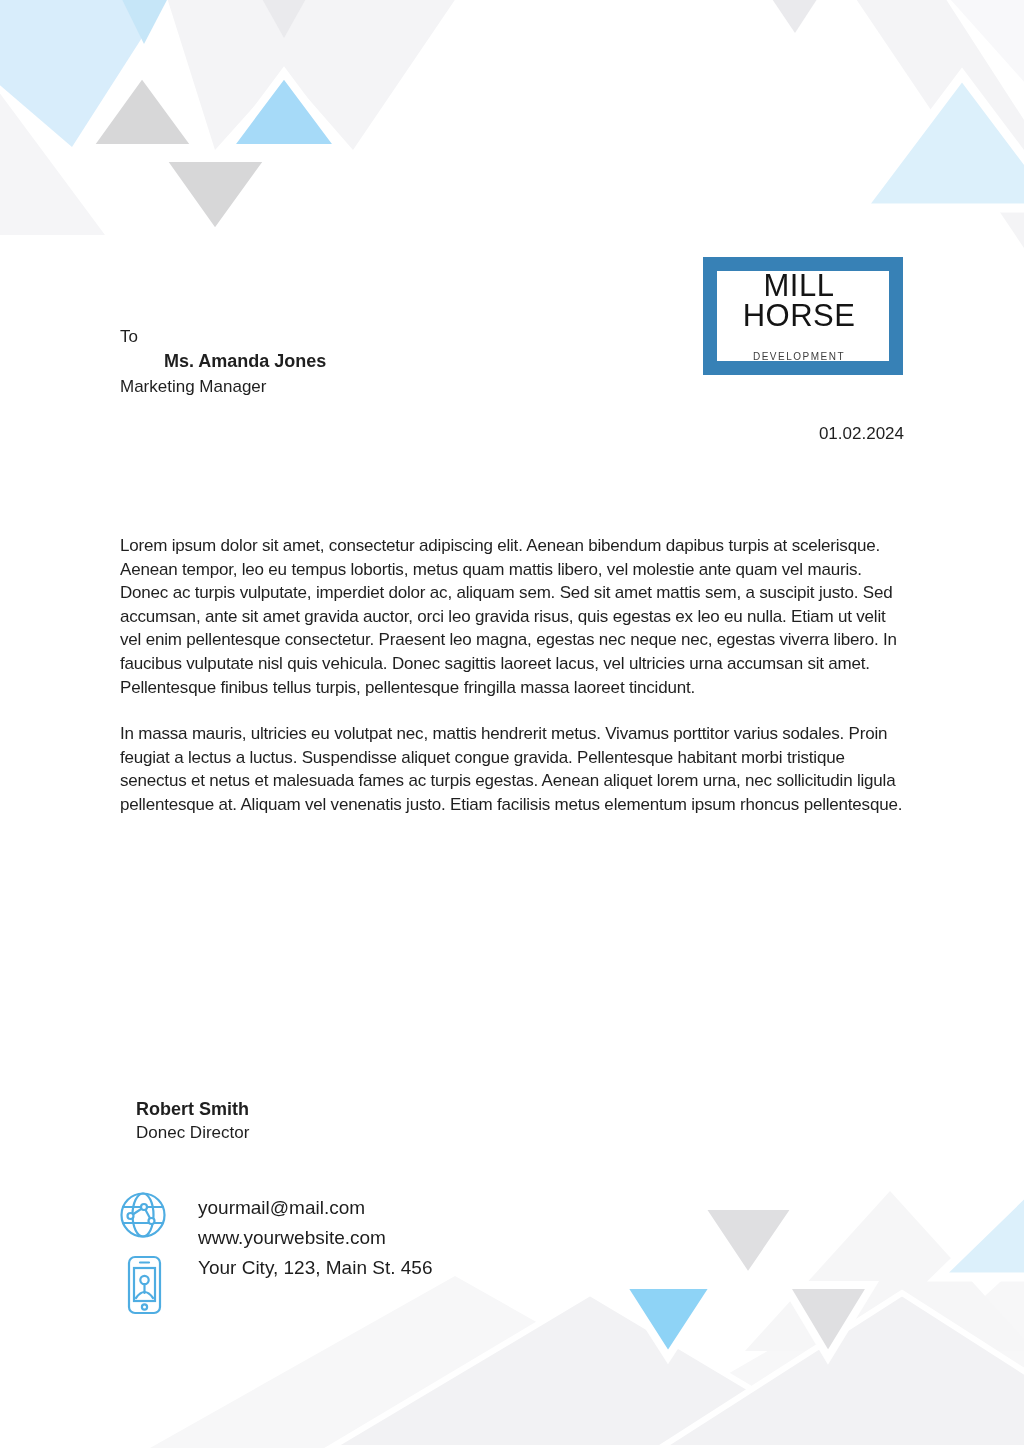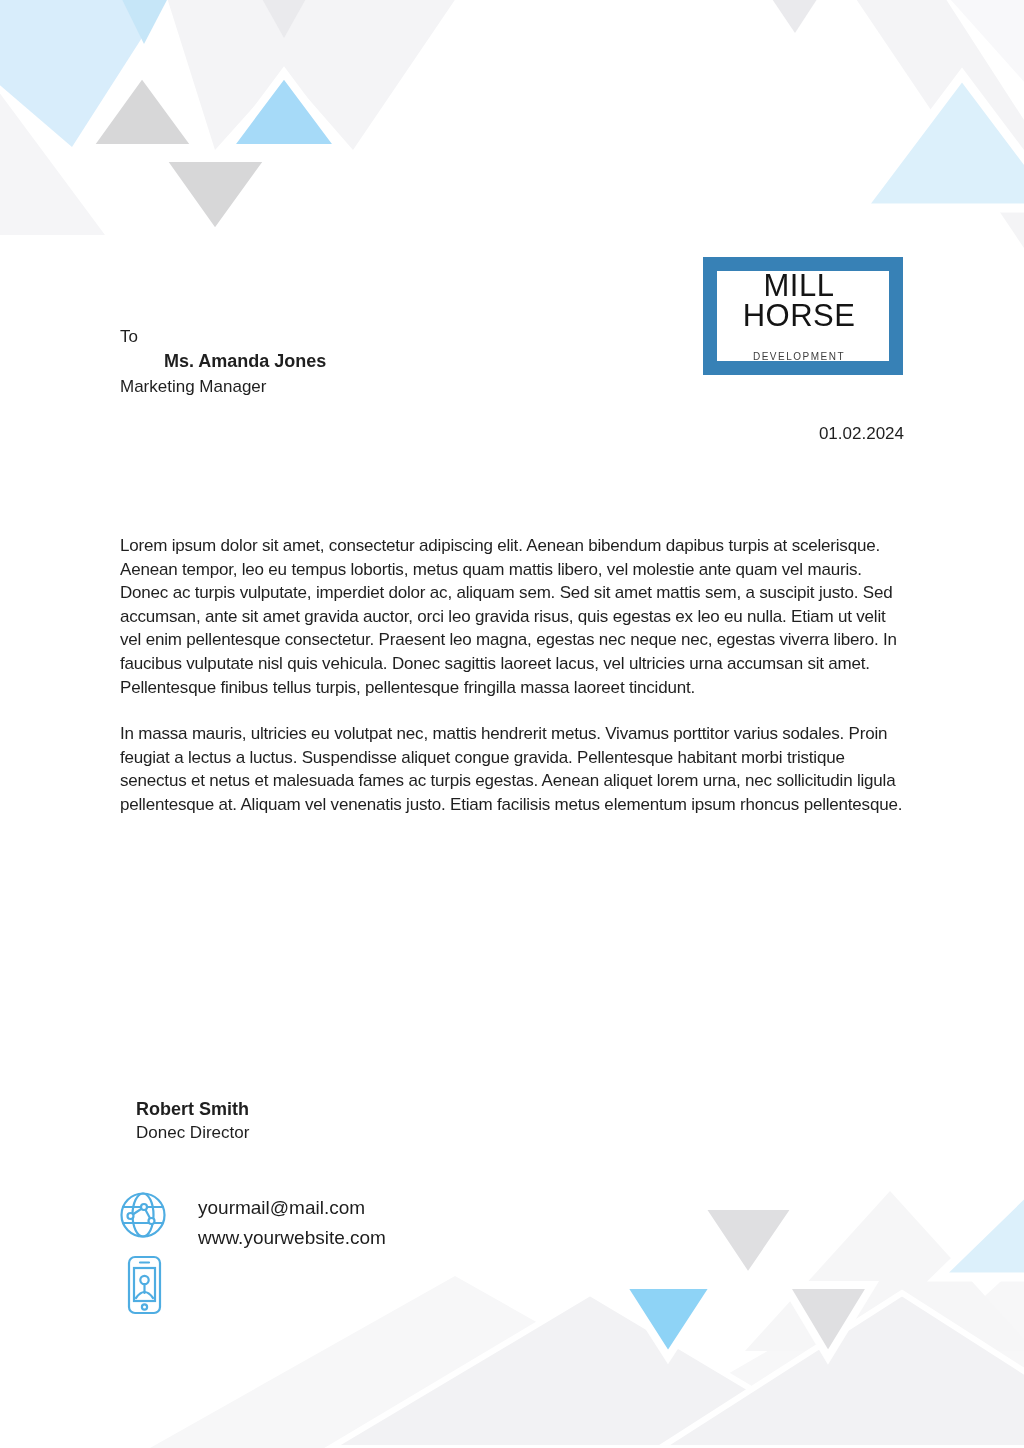--- a/index.html
+++ b/index.html
@@ -120,16 +120,17 @@
       <rect x="7" y="13" width="21" height="33"></rect>
       <circle cx="17.5" cy="25" r="4.2"></circle>
       <line x1="17.5" y1="29.2" x2="17.5" y2="38"></line>
       <path d="M9,43 Q17.5,31 26,43"></path>
       <circle cx="17.5" cy="52" r="2.6"></circle>
     </svg>
 
     <div class="lines">
       <div>yourmail@mail.com</div>
       <div>www.yourwebsite.com</div>
+      <div>Your City, 123, Main St. 456</div>
     </div>
   </div>
 
 </div>
 
 </body></html>

